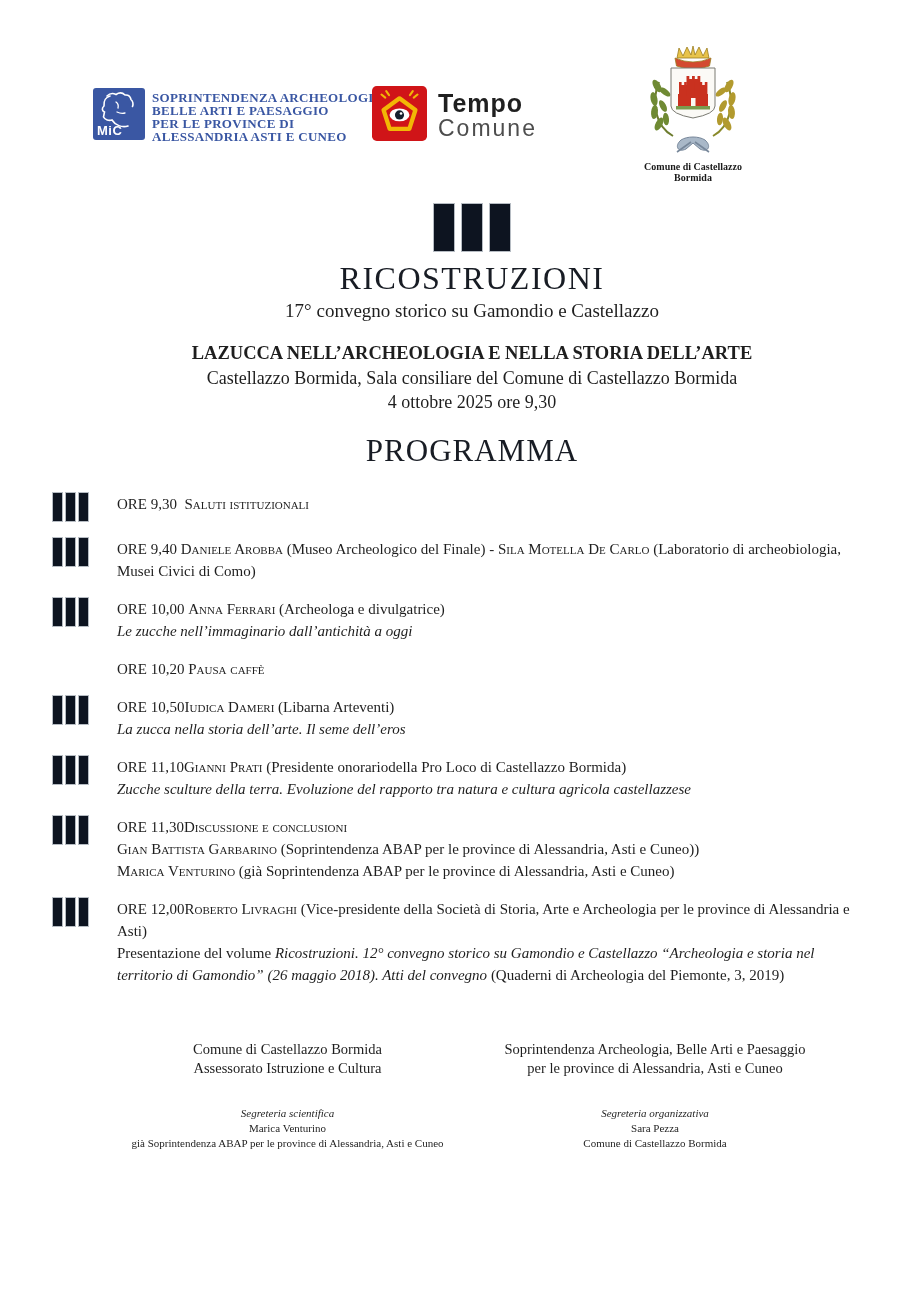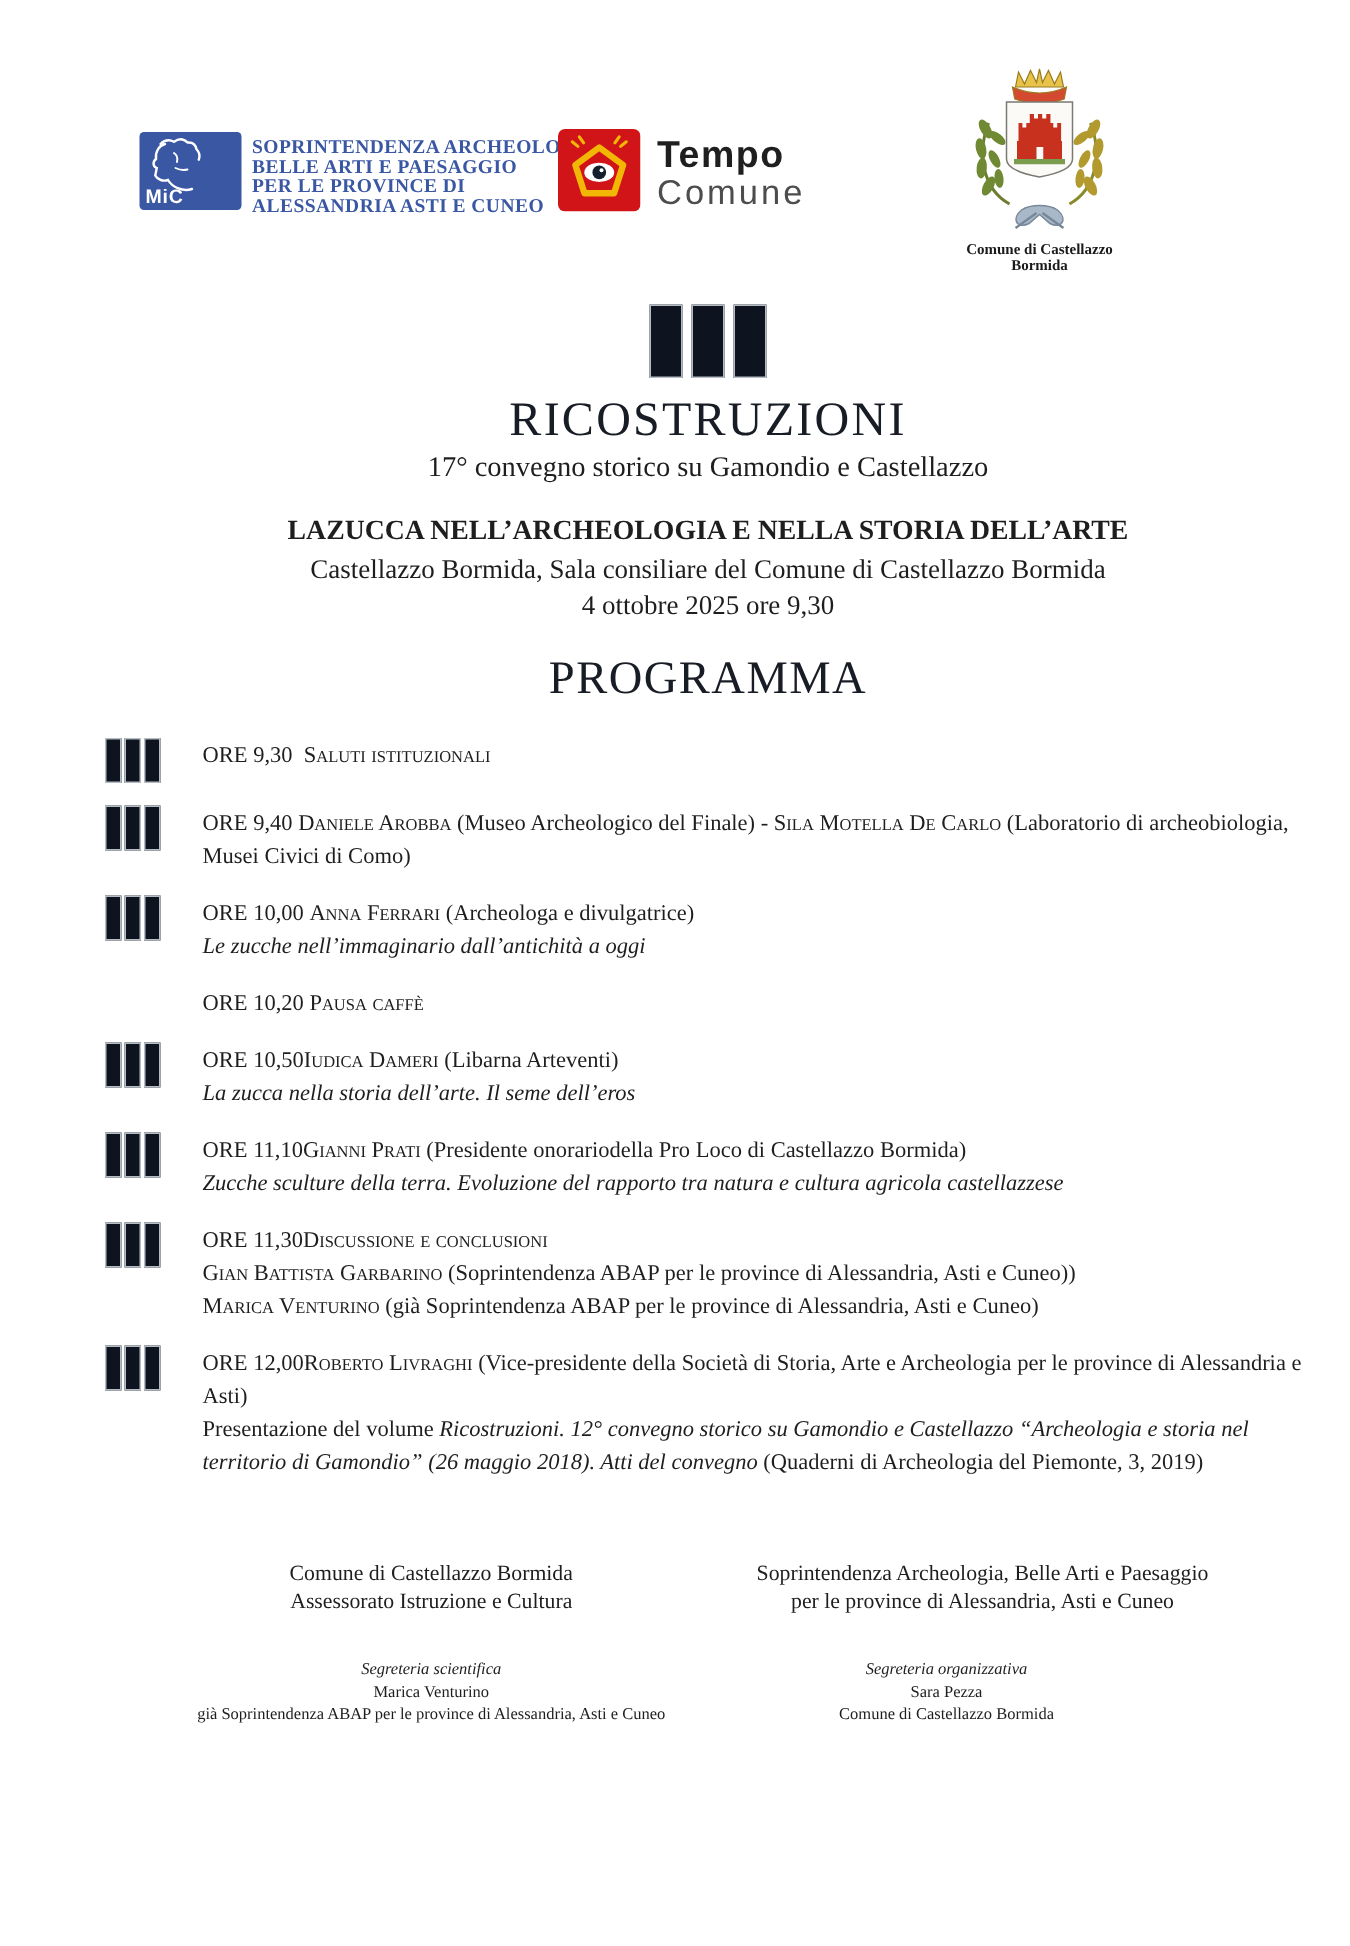--- a/index.html
+++ b/index.html
@@ -4,21 +4,21 @@
 <style>
   html,body{margin:0;padding:0;background:#ffffff;}
   .page{
     position:relative;width:900px;height:1297px;background:#fff;
     font-family:"Liberation Serif",serif;color:#1e1e1e;overflow:hidden;
     --mic-blue:#3a57a3;--tempo-red:#d01418;--tempo-yellow:#f2b705;--bar-fill:#0d1420;--bar-border:#b6bcc3;
   }
 
   
   .mic{position:absolute;left:93px;top:88px;display:flex;}
-  .mic-box{position:relative;width:68px;height:52px;background:var(--mic-blue);border-radius:3px;flex:0 0 auto;}
+  .mic-box{position:relative;width:52px;height:52px;background:var(--mic-blue);border-radius:3px;flex:0 0 auto;}
   .mic-box svg{display:block;}
   .mic-label{position:absolute;left:4px;bottom:2px;color:#fff;font-family:"Liberation Sans",sans-serif;
     font-weight:bold;font-size:13px;letter-spacing:0.5px;}
   .mic-text{margin-left:7px;padding-top:3px;font-weight:bold;font-size:13px;line-height:13px;
     color:var(--mic-blue);letter-spacing:0.3px;}
 
   .tempo{position:absolute;left:372px;top:86px;display:flex;}
   .tempo-box{width:55px;height:55px;flex:0 0 auto;}
   .tempo-text{margin-left:11px;padding-top:5px;font-family:"Liberation Sans",sans-serif;}
   .tempo-line1{font-size:25px;font-weight:bold;color:#1f1f1f;line-height:24px;letter-spacing:1px;}
@@ -33,35 +33,35 @@
   .bars-lg{display:inline-flex;gap:6px;}
   .bars-lg span{width:20px;height:47px;background:var(--bar-fill);border:1px solid var(--bar-border);}
   .title{font-size:32px;font-weight:normal;letter-spacing:1.5px;margin-top:4px;color:#181c24;}
   .subtitle{font-size:19px;margin-top:3px;}
   .theme{font-size:18.5px;font-weight:bold;margin-top:21px;}
   .venue{font-size:18px;margin-top:4px;}
   .datetime{font-size:18px;margin-top:3px;}
   .programma{font-size:31px;margin-top:20px;letter-spacing:1px;color:#181c24;}
 
   
-  #program-list{position:absolute;left:70px;top:493px;width:805px;}
+  #program-list{position:absolute;left:52px;top:493px;width:805px;}
   .prog-item{position:relative;padding-left:65px;font-size:15px;line-height:22px;margin-bottom:16px;}
   .prog-item:nth-child(1){margin-bottom:23px;}
   .prog-item:nth-child(4){}
   .prog-line{white-space:pre-wrap;}
   .bars-sm{position:absolute;left:0;top:-1px;display:flex;gap:2.5px;}
   .bars-sm span{width:8.5px;height:28px;background:var(--bar-fill);border:1px solid var(--bar-border);}
   .seg-sc{font-variant:small-caps;}
   .seg-i{font-style:italic;}
 
   
   .credits-left{position:absolute;left:95px;top:1040px;width:385px;text-align:center;font-size:14.5px;line-height:19px;}
   .credits-right{position:absolute;left:460px;top:1040px;width:390px;text-align:center;font-size:14.5px;line-height:19px;}
   .secr-left{position:absolute;left:75px;top:1106px;width:425px;text-align:center;font-size:11px;line-height:15px;}
-  .secr-right{position:absolute;left:456px;top:1106px;width:350px;text-align:center;font-size:11px;line-height:15px;}
+  .secr-right{position:absolute;left:480px;top:1106px;width:350px;text-align:center;font-size:11px;line-height:15px;}
   .secr-title{font-style:italic;font-size:11px;}
 </style>
 </head>
 <body>
 
 <div class="page" style="--mic-blue: #3a57a3; --tempo-red: #d01418; --tempo-yellow: #f2b705; --bar-fill: #0d1420; --bar-border: #b6bcc3;">
 
   <div class="mic">
     <div class="mic-box">
       <svg width="52" height="52" viewBox="0 0 52 52">

